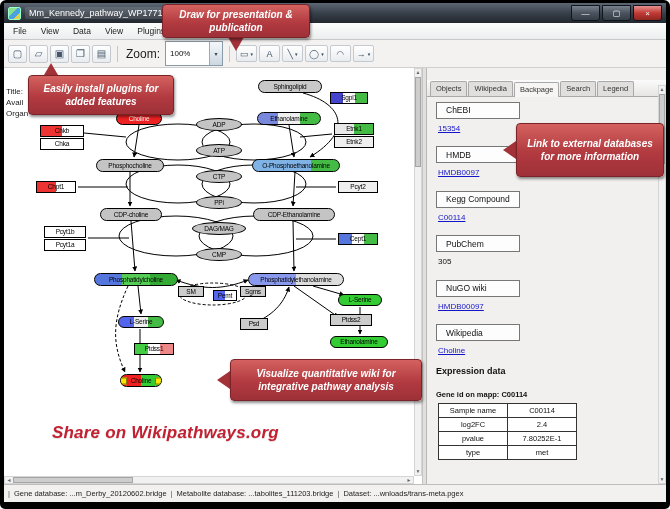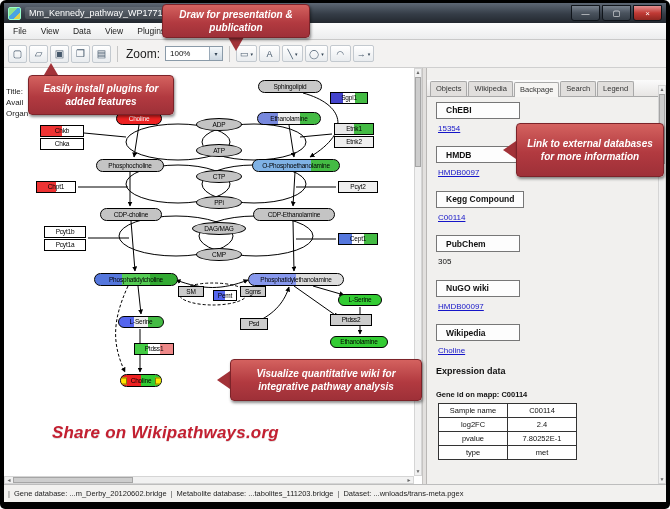--- a/index.html
+++ b/index.html
@@ -26,21 +26,21 @@
   .menu-item{font-size:8.5px;color:#1d1d1d;padding:3px 7px;}
   .toolbar{position:absolute;left:0;top:37px;width:100%;height:28px;background:#f3f2f1;border-bottom:1px solid #cfcfcf;
     display:flex;align-items:center;padding:0 4px;box-sizing:border-box;gap:3px;}
   .tb-group{display:flex;gap:2px;align-items:center;}
   .tbtn{width:19px;height:18px;border:1px solid #c3c9cf;border-radius:2px;display:flex;align-items:center;
     justify-content:center;font-size:10px;color:#45586b;background:linear-gradient(#ffffff,#e9ecef);box-sizing:border-box;}
   .tbtn.tool{width:auto;min-width:21px;height:17px;padding:0 3px;font-size:9px;}
   .tbtn .dd{font-size:5px;margin-left:2px;color:#345;}
   .tb-sep{width:1px;height:16px;background:#c6c6c6;margin:0 3px;}
   .tb-label{font-size:12px;color:#222;margin:0 2px;}
-  .combo{display:flex;align-items:center;border:1px solid #8a9aa8;background:#fff;height:15px;font-size:8px;
+  .combo{display:flex;align-items:center;border:1px solid #8a9aa8;background:#fff;height:25px;font-size:8px;
     color:#111;padding-left:4px;box-sizing:border-box;}
   .combo .arrow{margin-left:auto;width:12px;height:100%;border-left:1px solid #9aaab8;
     background:linear-gradient(#f4f8fb,#ccd7e1);display:flex;align-items:center;justify-content:center;font-size:6px;color:#345;}
   .combo.zoom{width:58px;}
   .combo.viz{position:absolute;left:424px;width:96px;}
 
   
   .canvas-wrap{position:absolute;left:0;top:65px;width:418px;height:416px;background:#fff;overflow:hidden;}
   .left-info{position:absolute;left:2px;top:18px;z-index:5;}
   .left-info span{display:block;font-size:8px;color:#222;line-height:11px;white-space:nowrap;}
@@ -69,21 +69,21 @@
 
   
   .sidebar{position:absolute;left:422px;top:65px;width:240px;height:416px;background:#f1f0ee;border-left:1px solid #b9b7b5;box-sizing:border-box;}
   .tabs{position:absolute;left:0;top:0;width:100%;height:17px;background:linear-gradient(#fbfbfb,#e7e5e3);
     border-bottom:1px solid #a9a9a9;display:flex;align-items:flex-end;padding-left:3px;gap:1px;box-sizing:border-box;margin-top:12px;}
   .tab{font-size:7.5px;color:#333;padding:2px 5px 3px;border:1px solid #a9a9a9;border-bottom:none;
     border-radius:2px 2px 0 0;background:#e1dfdd;}
   .tab.active{background:#f6f5f3;position:relative;top:1px;}
   .sidebar-body{position:absolute;left:0;top:17px;right:8px;bottom:0;padding:14px 8px 0 9px;overflow:hidden;}
   .xref-head{display:inline-block;min-width:64px;border:1px solid #777;background:#fdfdfd;padding:2.5px 9px;
-    font-size:8.5px;font-weight:bold;color:#111;}
+    font-size:8.5px;font-weight:normal;color:#111;}
   .xref-link{display:block;margin:5px 0 11px 2px;font-size:8px;color:#1515c8;text-decoration:underline;cursor:pointer;}
   .xref-link.plain{color:#111;text-decoration:none;cursor:default;}
   .expr-title{font-size:9px;font-weight:bold;color:#111;margin:1px 0 0;}
   .geneid{font-size:7.5px;font-weight:bold;color:#111;margin:14px 0 4px;}
   table.expr{border-collapse:collapse;margin-left:2px;}
   table.expr td{border:1px solid #333;background:#fff;font-size:7.5px;color:#111;padding:2px 6px;
     text-align:center;min-width:56px;height:9px;margin-left:19px;}
 
   
   .statusbar{position:absolute;left:0;bottom:0;width:100%;height:18px;background:#f2f1ef;border-top:1px solid #bdbdbd;

